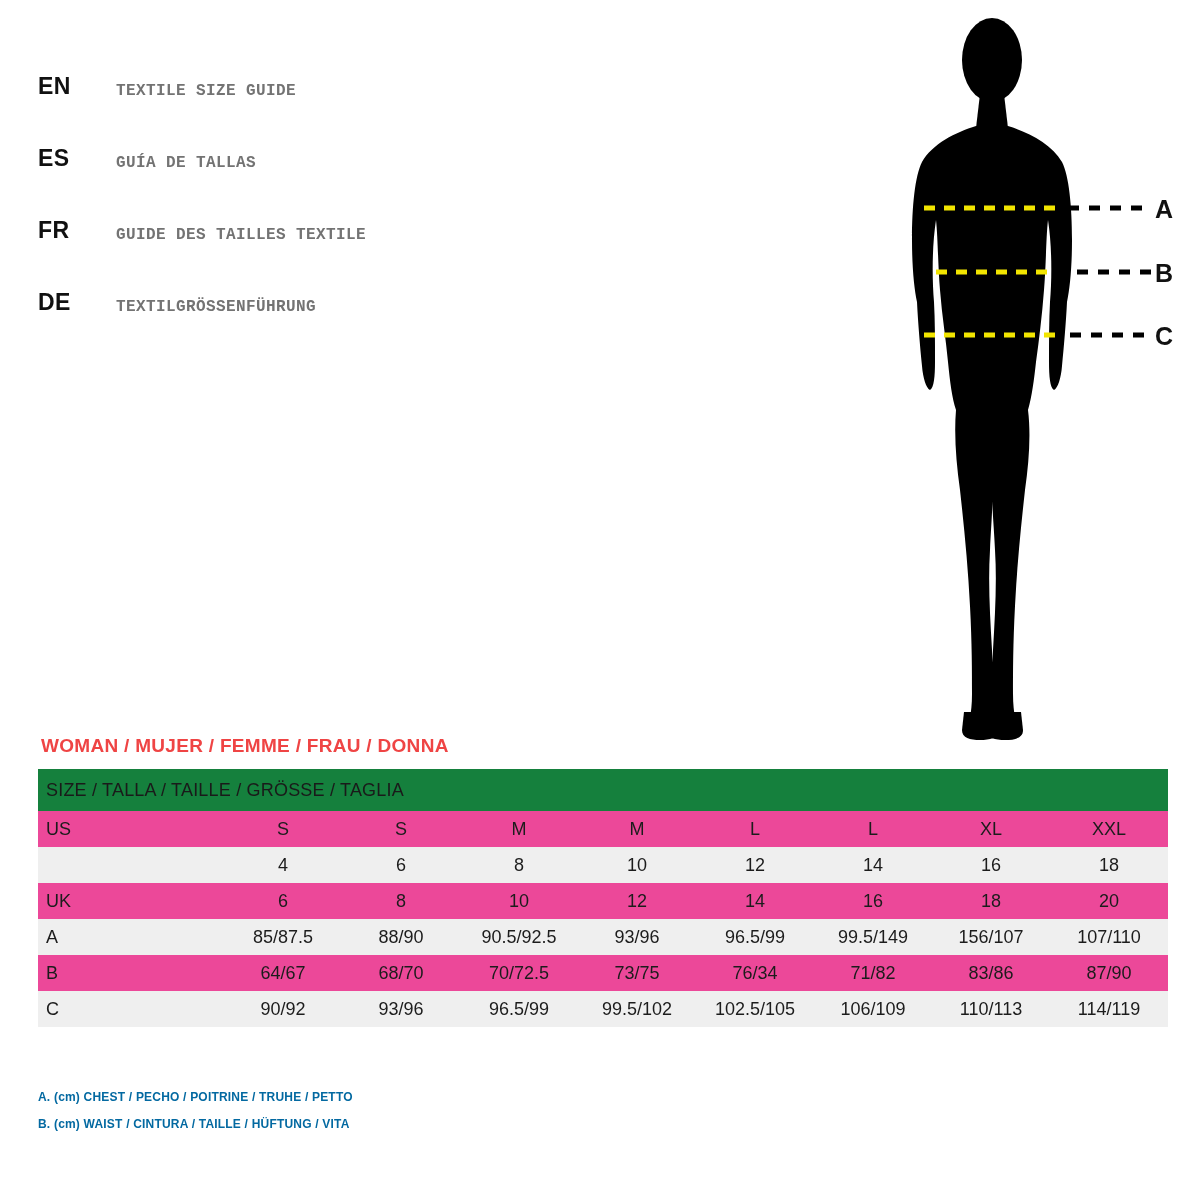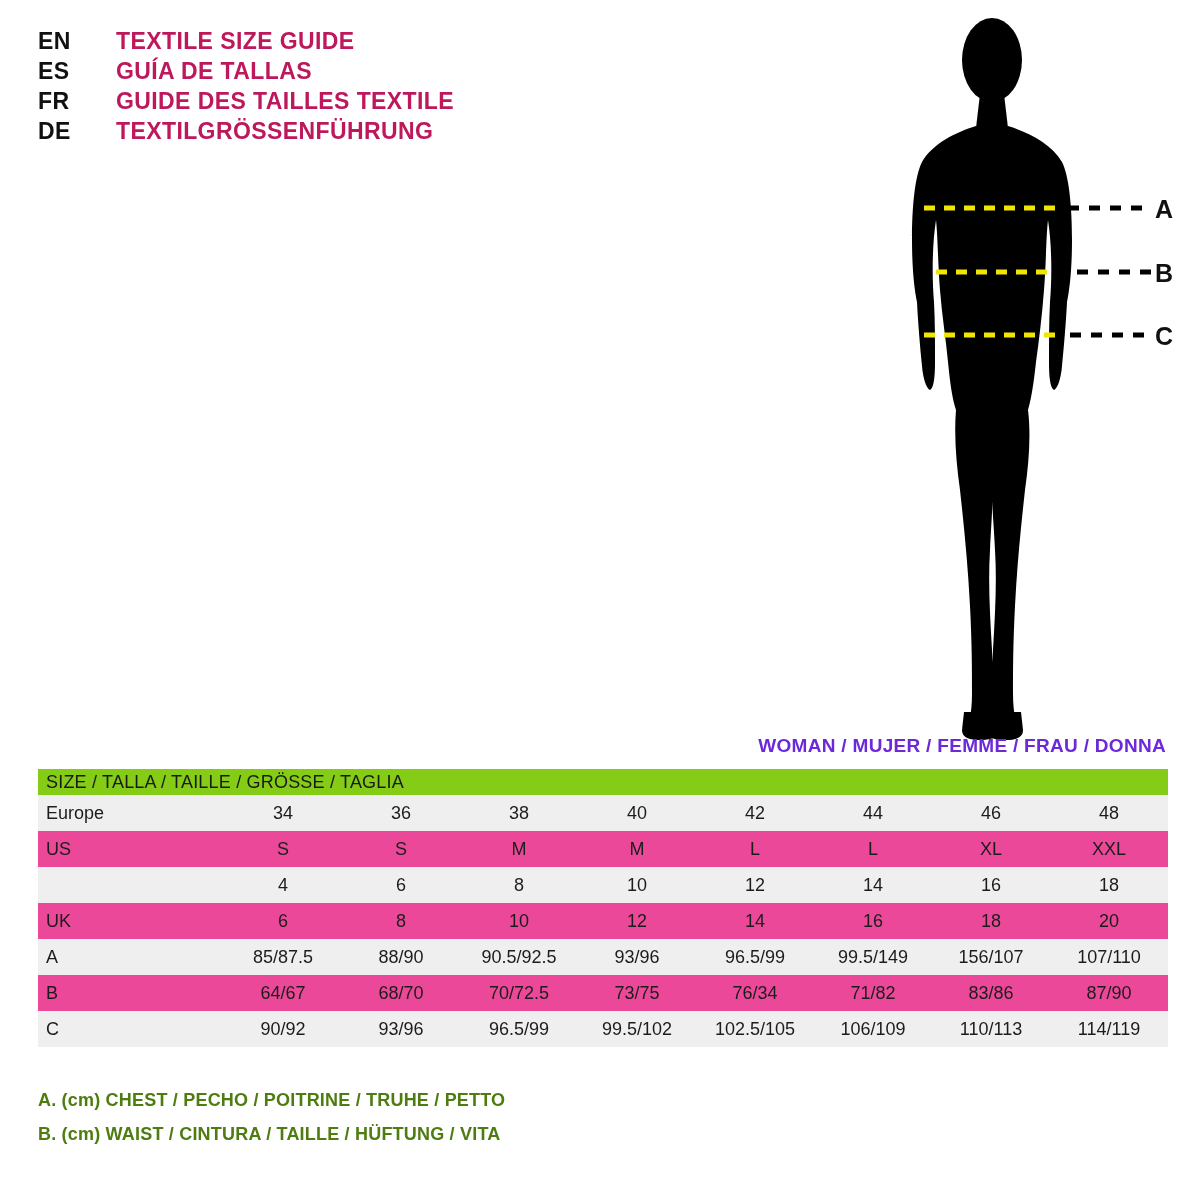--- a/index.html
+++ b/index.html
@@ -20,35 +20,37 @@
   #title-block {
     position: absolute;
     left: 38px;
     top: 28px;
     width: 620px;
   }
   .title-row {
     display: flex;
     align-items: flex-end;
     margin-bottom: 3px;
+    margin-top: 45px;
   }
   .title-lang {
     width: 78px;
     flex: 0 0 78px;
     font-size: 23px;
     font-weight: bold;
     letter-spacing: 0.5px;
     color: #111;
   }
   .title-text {
-    font-size: 23px;
+    font-size: 16px;
     font-weight: bold;
     letter-spacing: 0.4px;
-    color: #be185d;
+    color: #737373;
     white-space: nowrap;
+    font-family: Liberation Mono, monospace;
   }
 
   
   #figure-area {
     position: absolute;
     left: 860px;
     top: 10px;
     width: 330px;
     height: 740px;
   }
@@ -59,34 +61,33 @@
     position: absolute;
     left: 38px;
     top: 735px;
     width: 1128px;
   }
   #gender-label {
     font-size: 19px;
     font-weight: bold;
     letter-spacing: 0.3px;
     margin: 0 0 12px 3px;
-    color: #6d28d9;
-    text-align: right;
+    color: #ef4444;
   }
   table.size-table {
     border-collapse: collapse;
     width: 1128px;
     table-layout: fixed;
   }
   table.size-table tr.header-row td {
-    background: #84cc16;
+    background: #15803d;
     color: #1a1a1a;
     font-size: 18px;
     font-weight: normal;
-    padding: 0 8px;
+    padding: 8px 8px;
     letter-spacing: 0.2px;
   }
   table.size-table td {
     font-size: 18px;
     padding: 5px 8px;
     color: #1c1c1c;
     text-align: center;
     height: 26px;
   }
   table.size-table td.rowlabel {
@@ -101,24 +102,24 @@
   col.c-val   { width: 118px; }
 
   
   #legend {
     position: absolute;
     left: 38px;
     top: 1090px;
     width: 900px;
   }
   .legend-line {
-    font-size: 18px;
+    font-size: 12px;
     font-weight: bold;
     letter-spacing: 0.2px;
-    color: #4d7c0f;
+    color: #0369a1;
     margin-bottom: 13px;
     white-space: nowrap;
   }
 </style>
 </head>
 <body>
 
 <div id="title-block">
   <div class="title-row">
     <span class="title-lang">EN</span>
@@ -227,31 +228,20 @@
       <col class="c-val">
         <col class="c-val">
         <col class="c-val">
         <col class="c-val">
     </colgroup>
     <tbody>
       <tr class="header-row">
         <td class="rowlabel" colspan="9">SIZE / TALLA / TAILLE / GRÖSSE / TAGLIA</td>
       </tr>
 
-      <tr class="band-light">
-        <td class="rowlabel">Europe</td>
-        <td>34</td>
-        <td>36</td>
-        <td>38</td>
-        <td>40</td>
-        <td>42</td>
-        <td>44</td>
-        <td>46</td>
-        <td>48</td>
-      </tr>
 
       <tr class="band-dark">
         <td class="rowlabel">US</td>
         <td>S</td>
         <td>S</td>
         <td>M</td>
         <td>M</td>
         <td>L</td>
         <td>L</td>
         <td>XL</td>

